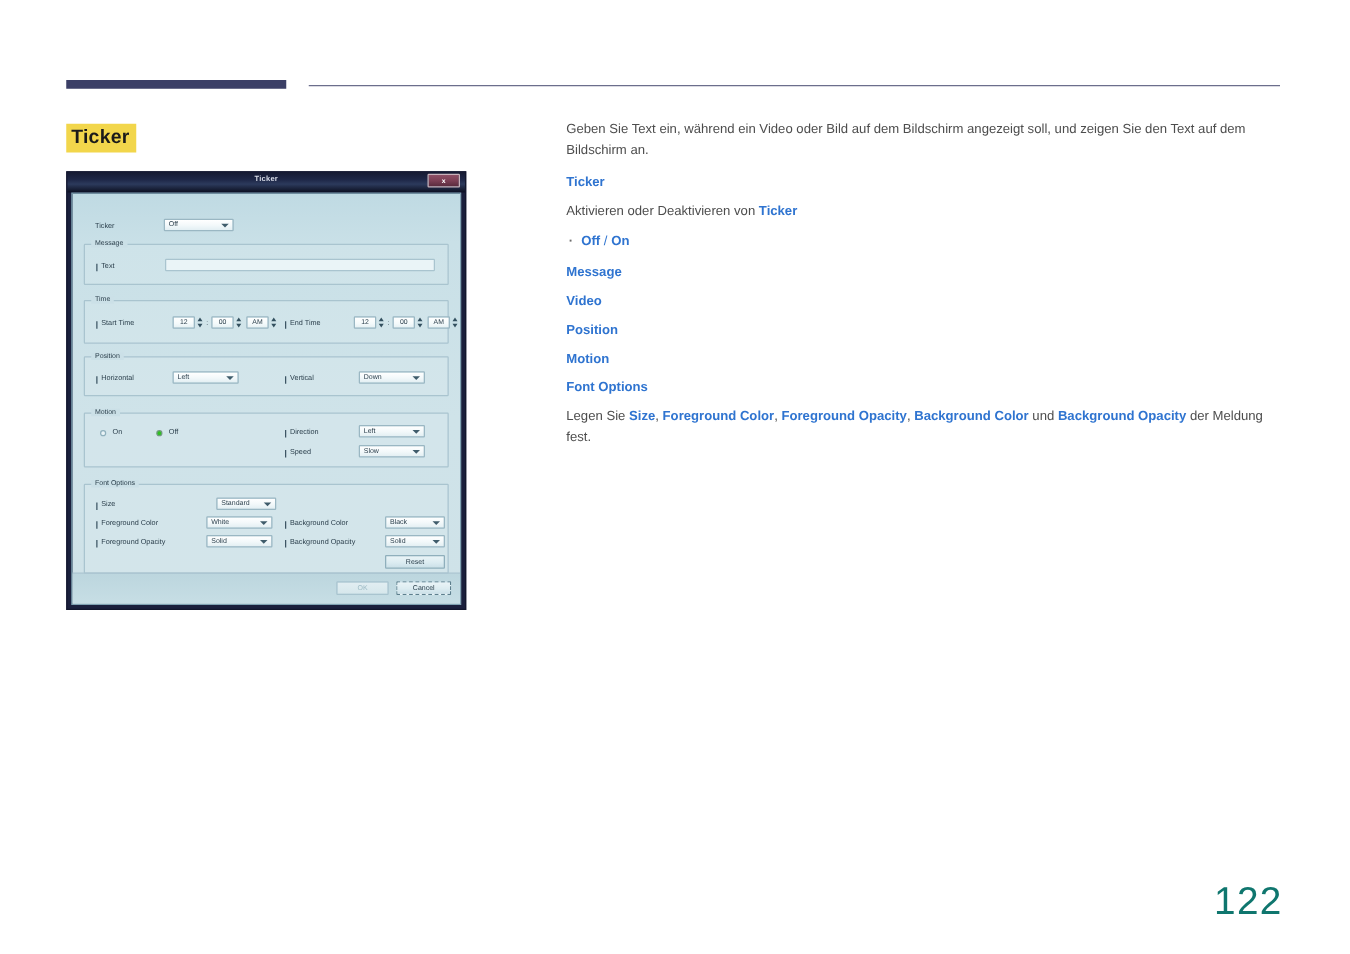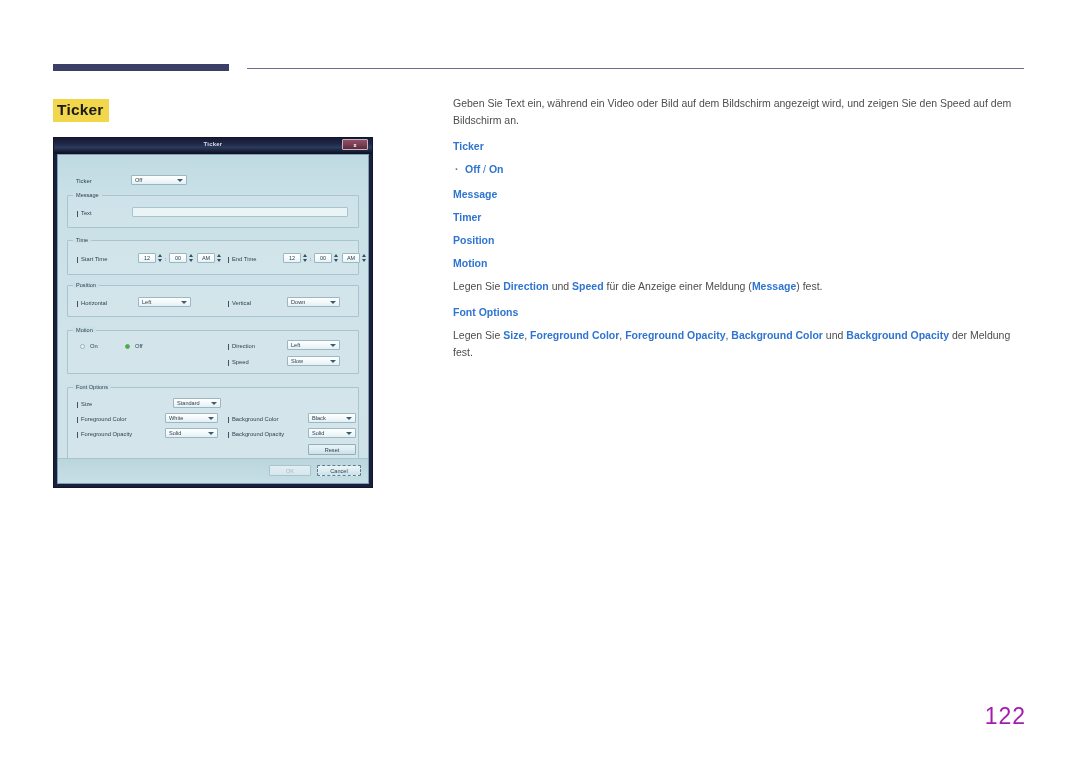--- a/index.html
+++ b/index.html
@@ -90,22 +90,22 @@
     color: #6d6d6d;
     font-weight: bold;
   }
   .sep-slash { color: #2f74d0; font-weight: normal; }
 
   
   .page-number {
     position: absolute;
     right: 54px;
     top: 703px;
-    font-size: 23px;
-    color: #a21caf;
+    font-size: 31px;
+    color: #0f766e;
     letter-spacing: 1px;
     font-family: "Liberation Sans", sans-serif;
   }
 
   
   
   
   .dialog {
     position: absolute;
     left: 53px;
@@ -319,35 +319,35 @@
 
 <div class="header-rules">
   <div class="rule-block"></div>
   <div class="rule-line"></div>
 </div>
 
 <div class="page-title">Ticker</div>
 
 <div class="text-col">
 
-  <p class="para">Geben Sie Text ein, während ein Video oder Bild auf dem Bildschirm angezeigt wird, und zeigen Sie den Speed auf dem Bildschirm an.</p>
+  <p class="para">Geben Sie Text ein, während ein Video oder Bild auf dem Bildschirm angezeigt soll, und zeigen Sie den Text auf dem Bildschirm an.</p>
 
   <div class="subhead">Ticker</div>
+  <p class="para tight"><span>Aktivieren oder Deaktivieren von </span><span class="bluebold">Ticker</span></p>
   <div class="bullet-row">
     <span class="dot">·</span><span>Off</span><span class="sep-slash"> / </span><span>On</span>
   </div>
 
   <div class="subhead">Message</div>
 
-  <div class="subhead">Timer</div>
+  <div class="subhead">Video</div>
 
   <div class="subhead">Position</div>
 
   <div class="subhead">Motion</div>
-  <p class="para"><span>Legen Sie </span><span class="bluebold">Direction</span><span> und </span><span class="bluebold">Speed</span><span> für die Anzeige einer Meldung (</span><span class="bluebold">Message</span><span>) fest.</span></p>
 
   <div class="subhead">Font Options</div>
   <p class="para"><span>Legen Sie </span><span class="bluebold">Size</span><span>, </span><span class="bluebold">Foreground Color</span><span>, </span><span class="bluebold">Foreground Opacity</span><span>, </span><span class="bluebold">Background Color</span><span> und </span><span class="bluebold">Background Opacity</span><span> der Meldung fest.</span></p>
 
 </div>
 
 <div class="dialog">
 
   <div class="dlg-titlebar">
     <div class="dlg-title">Ticker</div>

